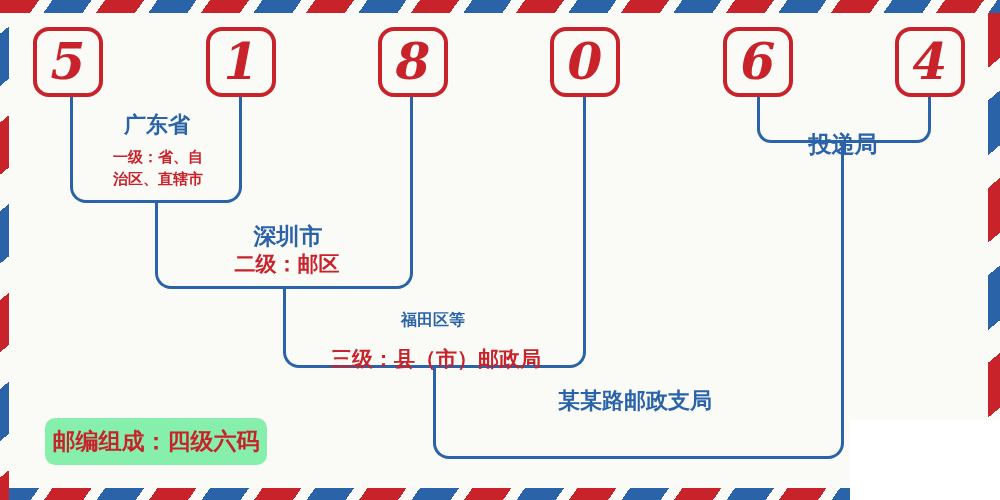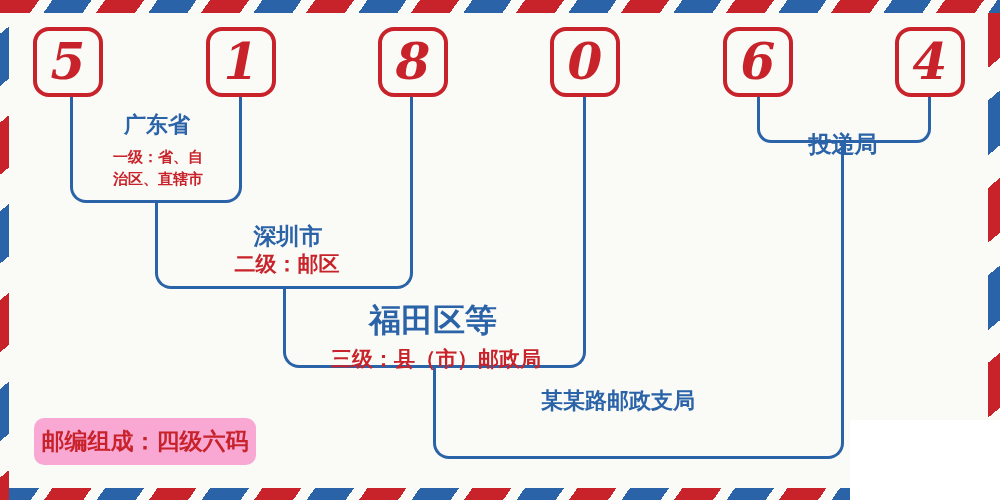--- a/index.html
+++ b/index.html
@@ -79,29 +79,29 @@
     position:absolute;transform:translateX(-50%);
     white-space:pre-line;text-align:center;
     font-weight:bold;z-index:3;line-height:22px;
   }
   .t-blue{color:#2a63a8;}
   .t-red{color:#c8222a;}
   .lv1n{left:157px;top:114px;font-size:22px;}
   .lv1d{left:158px;top:146px;font-size:15px;}
   .lv2n{left:288px;top:225px;font-size:23px;text-align:right;}
   .lv2d{left:287px;top:253px;font-size:21px;}
-  .lv3n{left:433px;top:309px;font-size:32px;}
+  .lv3n{left:433px;top:309px;font-size:16px;}
   .lv3d{left:436px;top:340px;font-size:21px;margin-top:8px;}
   .dlv {left:843px;top:109px;font-size:23px;margin-top:24px;}
-  .lv4n{left:618px;top:390px;font-size:22px;}
+  .lv4n{left:635px;top:390px;font-size:22px;}
   .lv4d{left:640px;top:424px;font-size:21px;}
   
   .badge{
-    position:absolute;left:34px;top:418px;width:222px;height:47px;
-    background:#f9a8d4;border-radius:10px;
+    position:absolute;left:45px;top:418px;width:222px;height:47px;
+    background:#86efac;border-radius:10px;
     display:flex;align-items:center;justify-content:center;
     z-index:3;
   }
   .badge span{font-weight:bold;font-size:23px;color:#c8222a;}
 </style>
 </head>
 <body>
 
 <div class="canvas">
 

